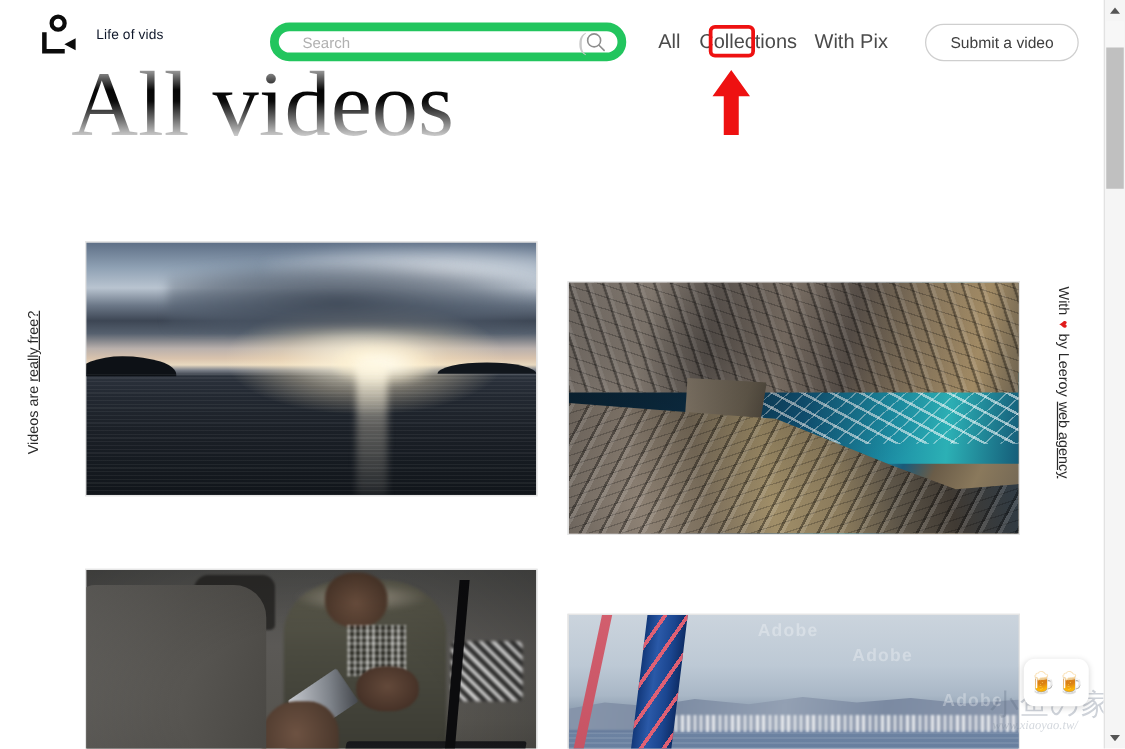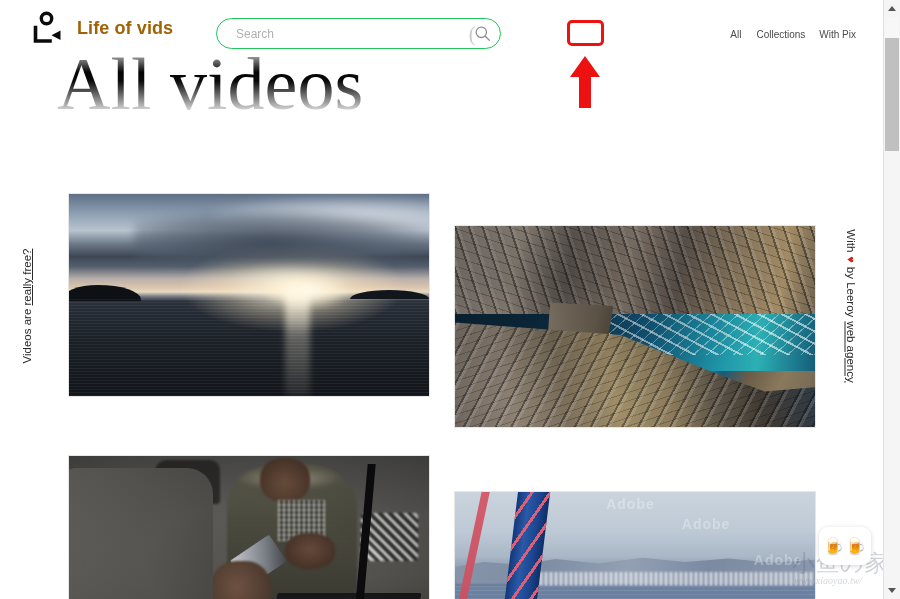--- a/index.html
+++ b/index.html
@@ -42,32 +42,32 @@
     left: 27px; top: 8px;
     display: flex;
     align-items: center;
     gap: 10px;
   }
   .brand-logo {
     width: 40px; height: 40px;
     display: block;
   }
   .brand-name {
-    font-size: 18px;
-    font-weight: bold;
-    color: #a16207;
+    font-size: 11px;
+    font-weight: normal;
+    color: #0f172a;
     letter-spacing: .1px;
     white-space: nowrap;
   }
 
   .search-wrap {
     position: absolute;
     left: 216px; top: 18px;
     width: 285px; height: 31px;
-    border: 1px solid #22c55e;
+    border: 7px solid #22c55e;
     border-radius: 16px;
     background: #fff;
     display: flex;
     align-items: center;
   }
   .search-input {
     flex: 1;
     border: none;
     outline: none;
     background: transparent;
@@ -98,21 +98,21 @@
   
   #nav {
     position: absolute;
     right: 20px; top: 18px;
     display: flex;
     align-items: center;
     gap: 0px;
     height: 32px;
   }
   .nav-link {
-    font-size: 10px;
+    font-size: 16px;
     color: #4a4a4a;
     text-decoration: none;
     padding: 4px 7px;
     white-space: nowrap;
     cursor: pointer;
   }
   .nav-link.first { margin-right: 1px; }
   .submit-btn {
     margin-left: 23px;
     border: 1px solid #cfcfcf;
@@ -595,20 +595,21 @@
             <circle cx="8.6" cy="8.6" r="6.1" fill="none" stroke="#8e8e8e" stroke-width="1.5"></circle>
             <line x1="13.2" y1="13.2" x2="18" y2="18" stroke="#8e8e8e" stroke-width="1.5" stroke-linecap="round"></line>
           </svg>
         </button>
       </div>
 
       <nav id="nav">
         <a class="nav-link first" href="#">All</a>
         <a class="nav-link" href="#">Collections</a>
         <a class="nav-link" href="#">With Pix</a>
+        <button class="submit-btn">Submit a video</button>
       </nav>
 
       <div id="annot-box"></div>
       <svg id="annot-arrow" viewBox="0 0 32 52">
         <path d="M16 0 L31 21 L22 21 L22 52 L10 52 L10 21 L1 21 Z" fill="#ee1111"></path>
       </svg>
     </div>
 
     <h1 id="title">All videos</h1>
 

